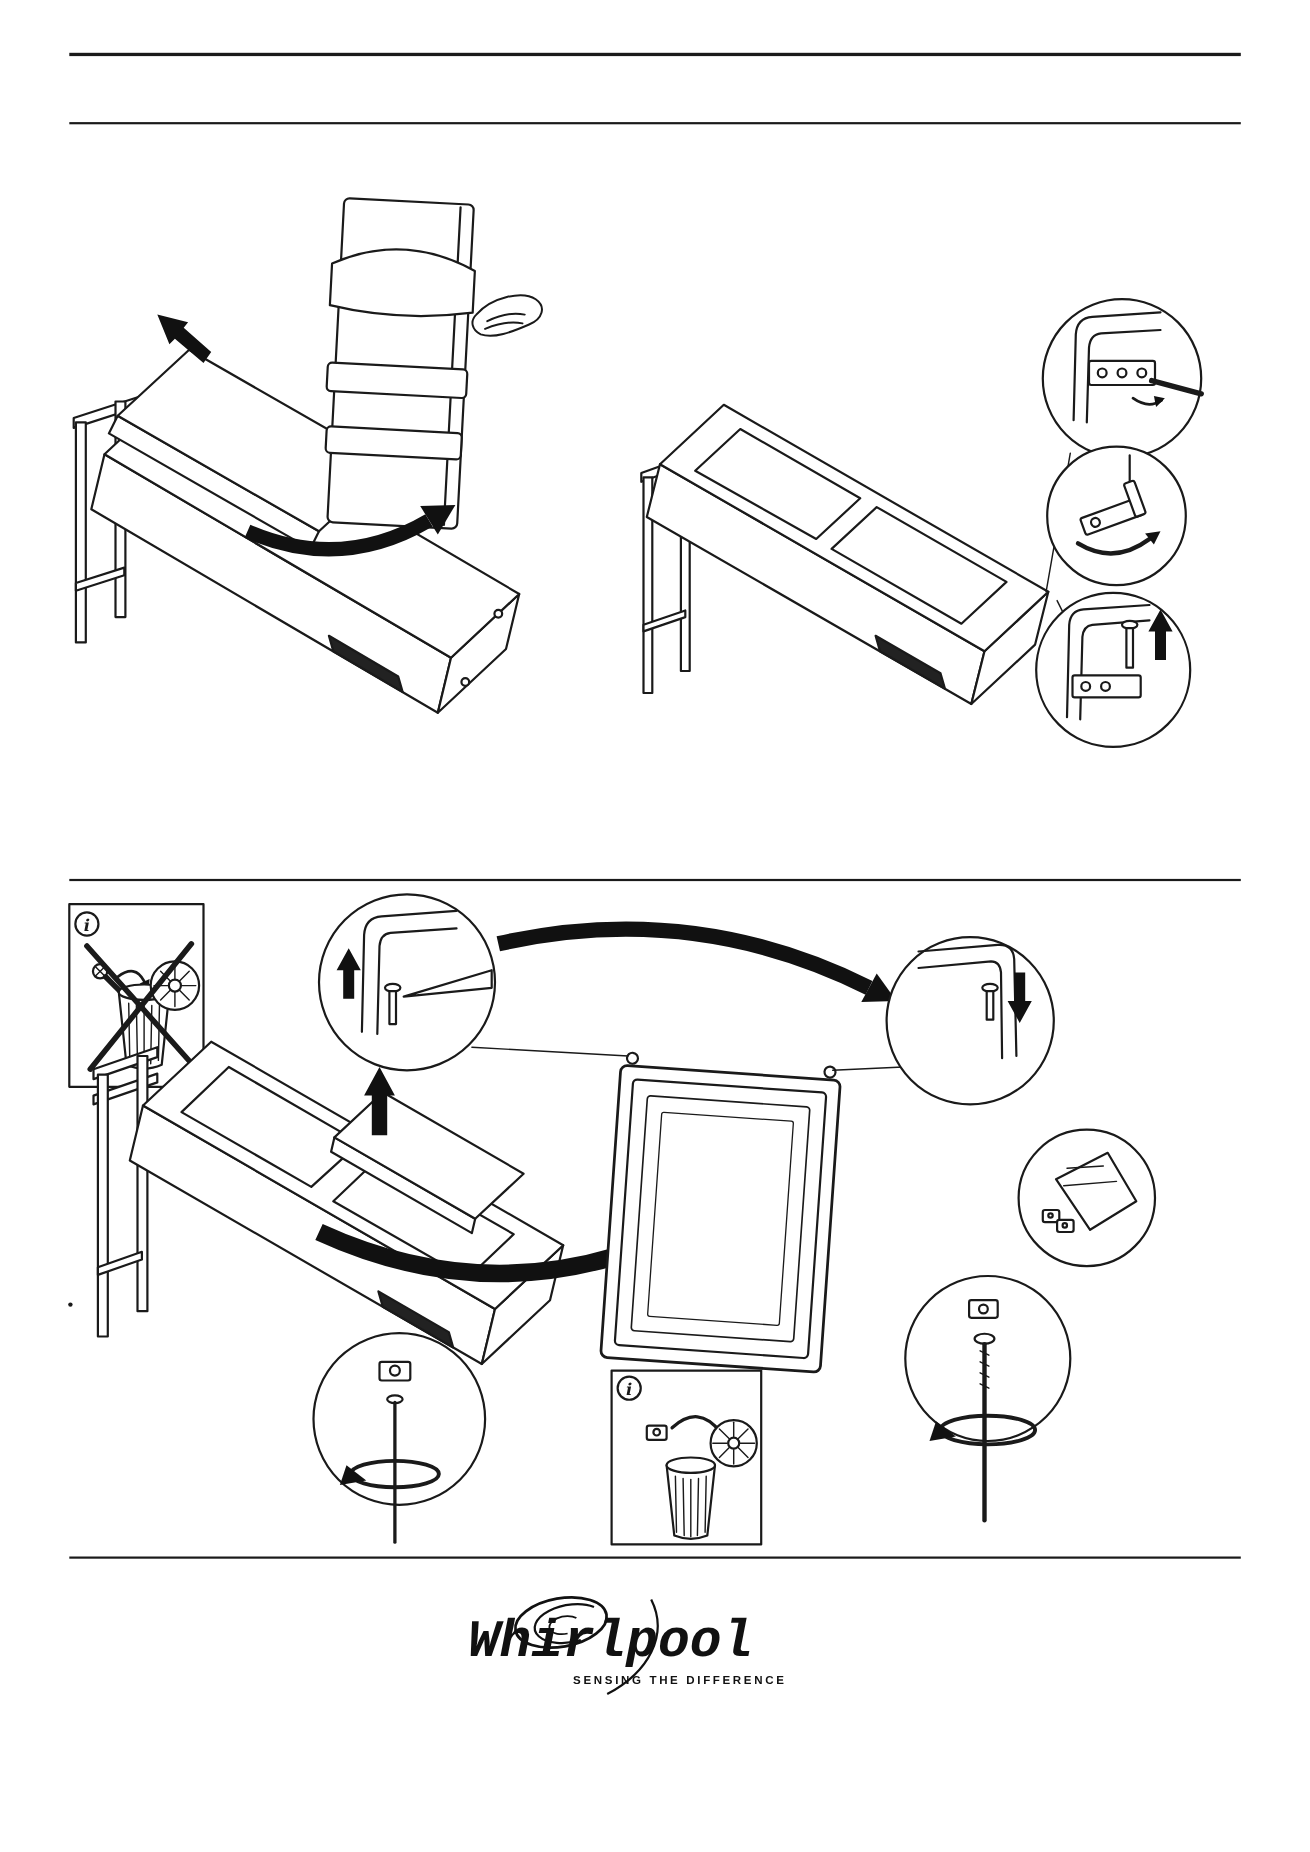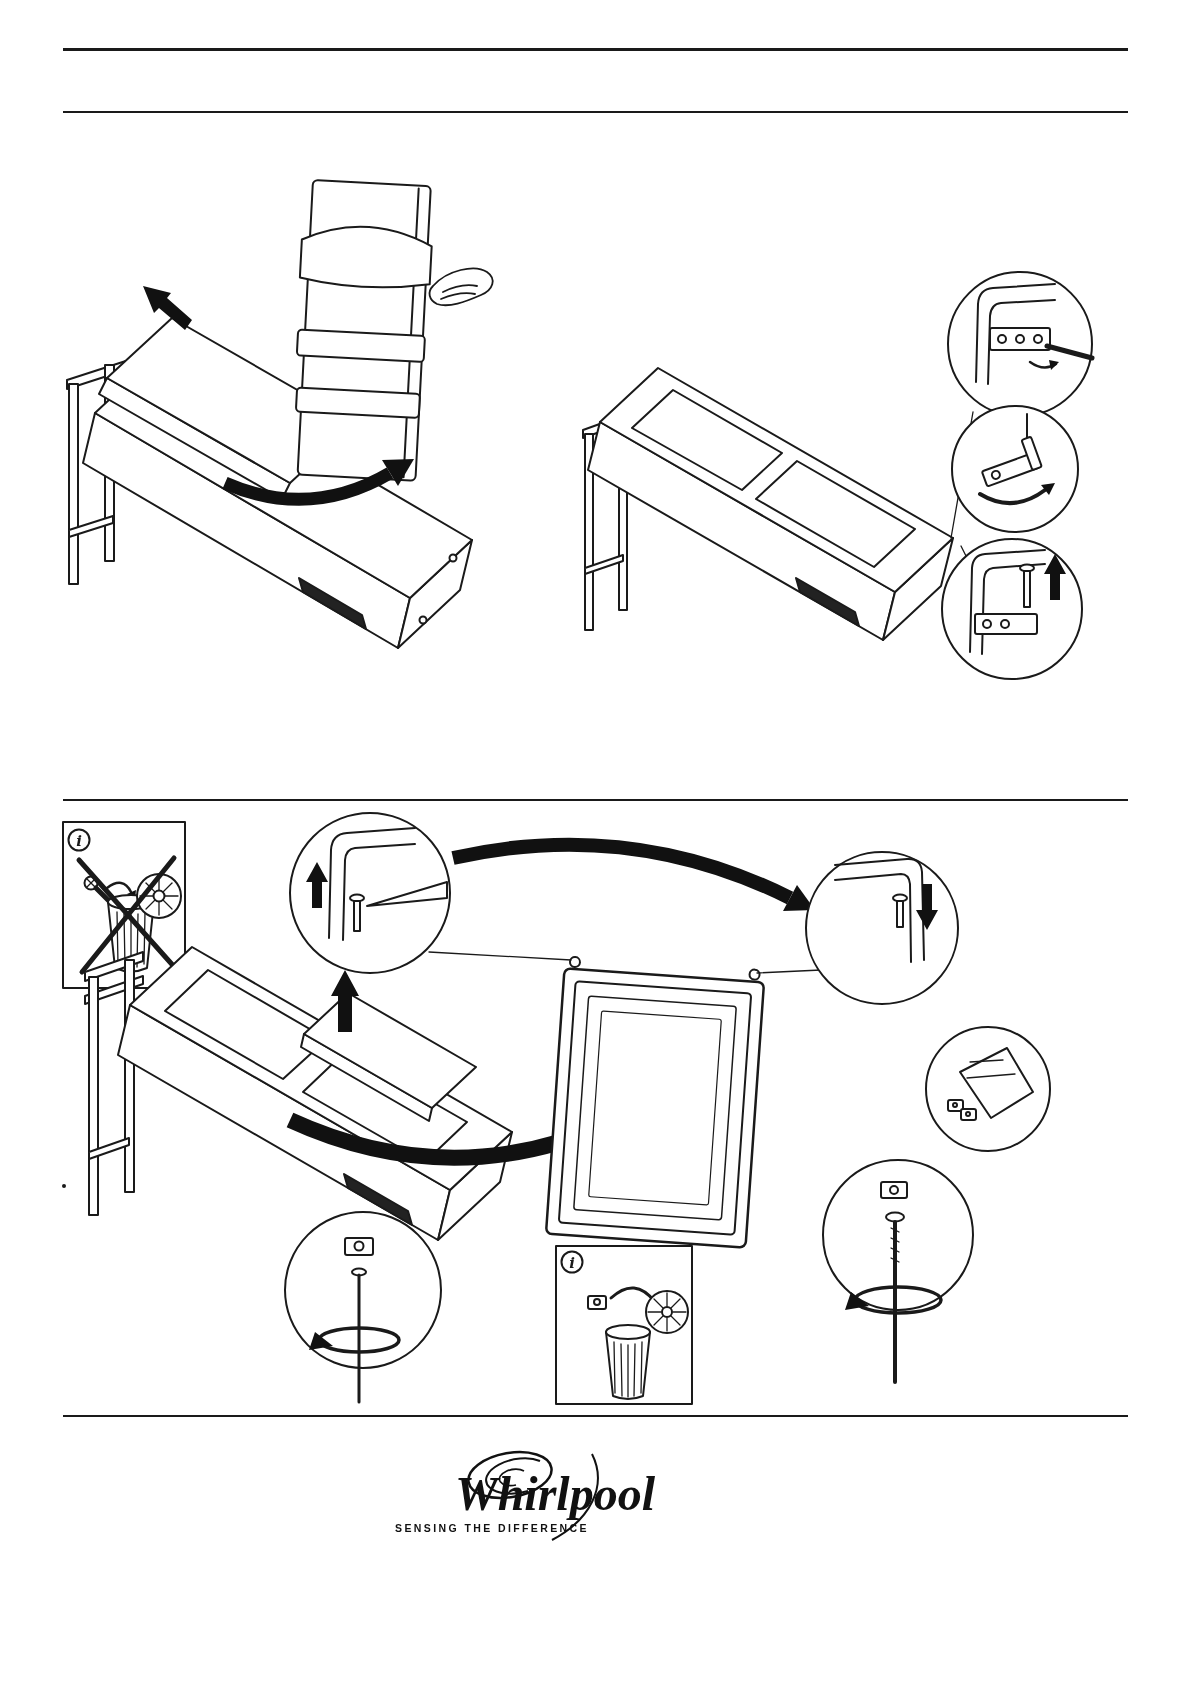--- a/index.html
+++ b/index.html
@@ -17,27 +17,27 @@
   .rule-thin  { height:1.5px; }
   svg.illo { position:absolute; overflow:visible; }
   .ink { stroke:#1a1a1a; fill:#ffffff; stroke-width:2; stroke-linejoin:round; stroke-linecap:round; }
   .thin { stroke-width:1.3; }
   .noface { fill:none; }
   .solid { fill:#111111; stroke:none; }
   .fatline { fill:none; stroke:#111111; stroke-linecap:butt; }
   .brand {
     position:absolute; left:395px; top:1466px; width:320px;
     text-align:center;
-    font-family:Liberation Serif, serif;
+    font-family:Liberation Mono, monospace;
     font-style:italic; font-weight:700;
     font-size:48px; color:#111111;
   }
   .tagline {
     position:absolute; left:395px; top:1522px; width:320px;
-    text-align:left;
+    text-align:right;
     font-family:"Liberation Sans","DejaVu Sans",sans-serif;
     font-weight:bold; font-size:10.5px; letter-spacing:2.4px; color:#111111;
   }
   .stray-dot { position:absolute; left:62px; top:1184px; width:4px; height:4px; border-radius:50%; background:#1a1a1a; }
 </style>
 </head>
 <body>
 
 <div class="page">
 

